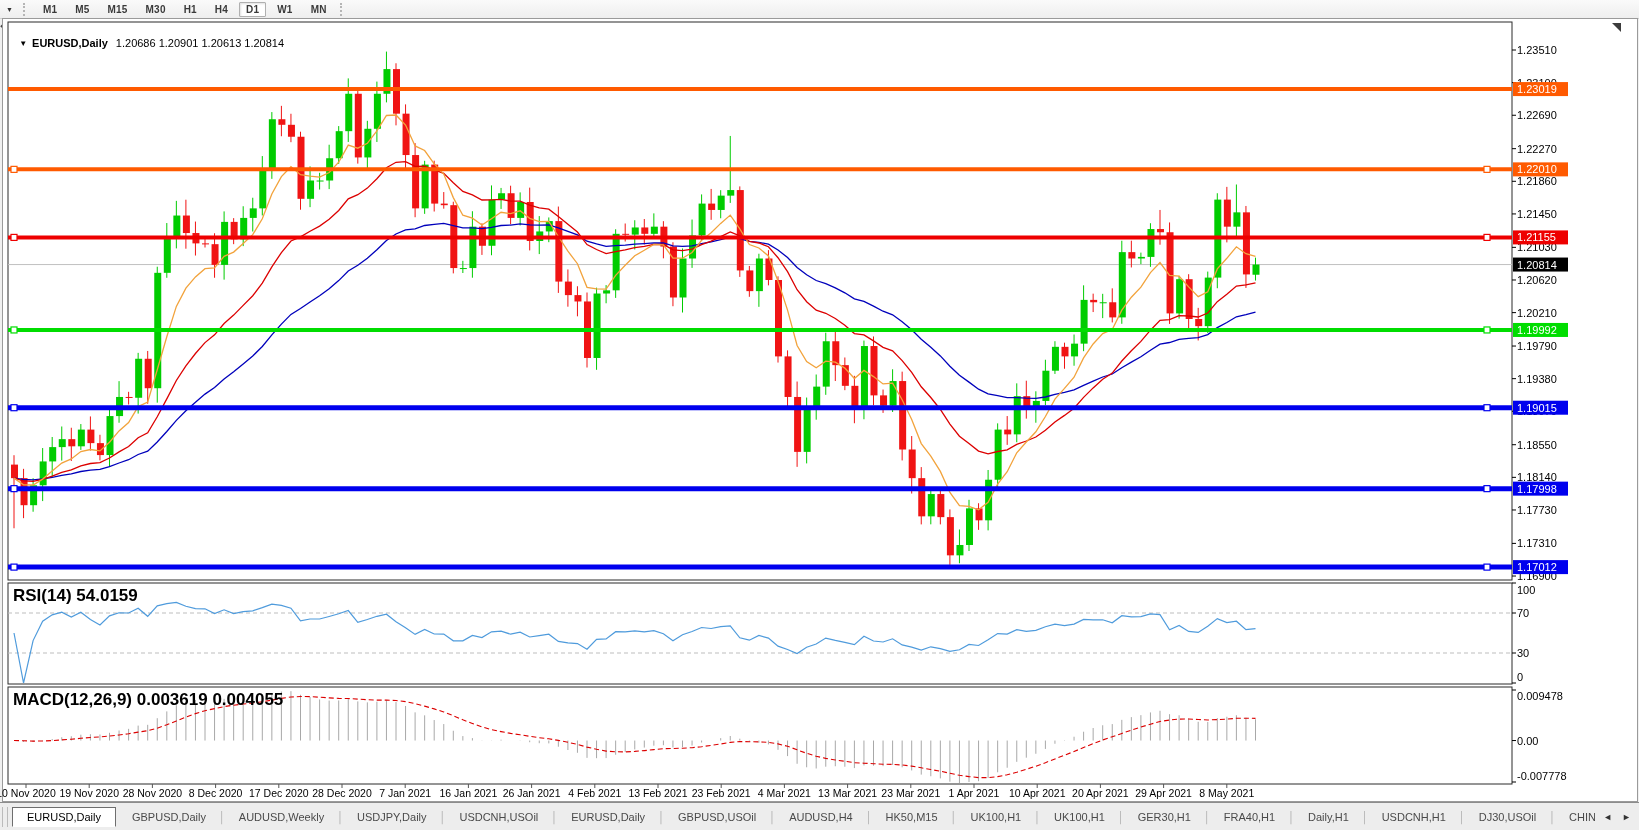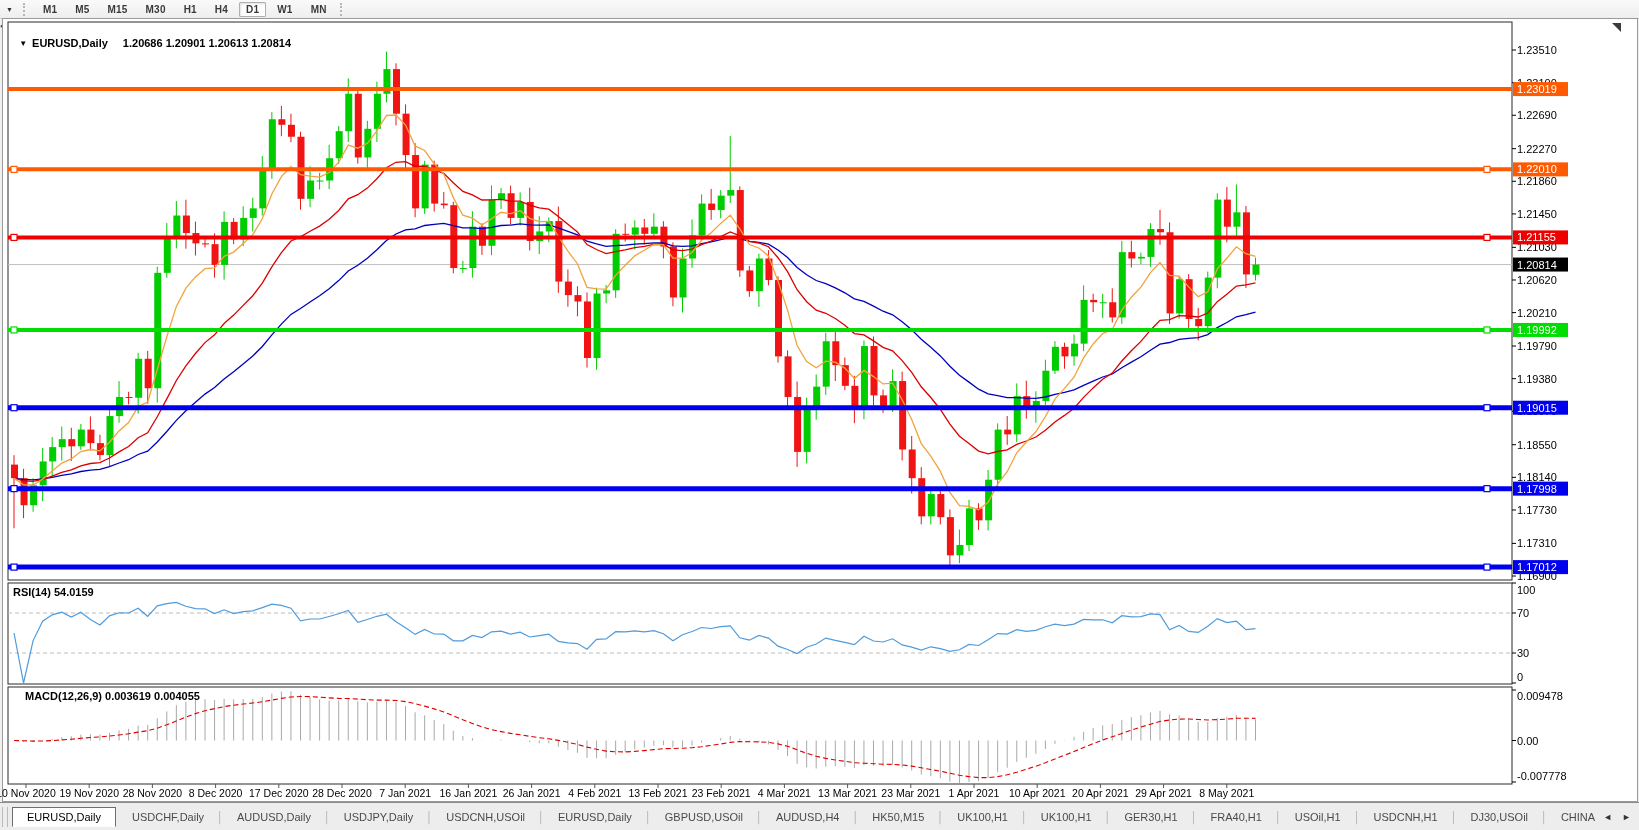--- a/index.html
+++ b/index.html
@@ -27,22 +27,22 @@
   .tf.active{background:#ffffff;border:1px solid #b0b0b0;box-shadow:inset 1px 1px 2px rgba(0,0,0,0.12);}
   
   .chartwin{
     position:absolute;left:2px;top:18px;width:1636px;height:784px;
     background:#ffffff;border:1px solid #9a9a9a;box-sizing:border-box;
   }
   svg{position:absolute;left:0;top:18px;}
   .ovl{position:absolute;white-space:pre;color:#000;}
   .title{font-size:11px;font-weight:700;}
   .title .tri{font-size:8px;margin-right:5px;position:relative;top:-1px;}
-  .title .ohlc{margin-left:15px;font-weight:700;}
-  .indlabel{font-size:11px;font-weight:600;}
+  .title .ohlc{margin-left:8px;font-weight:400;}
+  .indlabel{font-size:17px;font-weight:600;}
   
   .tabbar{
     position:absolute;left:0;top:802px;width:1639px;height:28px;
     background:#ededed;border-top:1px solid #8c8c8c;
     display:flex;align-items:center;font-size:11px;color:#4a4a4a;
   }
   .tabgrip{width:4px;height:20px;margin:0 4px 0 2px;border-left:1px solid #bbb;border-right:1px solid #bbb;}
   .tabs{display:flex;align-items:center;flex:1;overflow:hidden;height:100%;}
   .tab{padding:3px 12px;cursor:default;white-space:nowrap;}
   .tab.active{
@@ -627,29 +627,29 @@
       <text x="1163.6000000000001" y="797" font-size="10.5" fill="#000" text-anchor="middle">29 Apr 2021</text>
       <line x1="1226.8" y1="784" x2="1226.8" y2="788" stroke="#555"></line>
       <text x="1226.8" y="797" font-size="10.5" fill="#000" text-anchor="middle">8 May 2021</text>
     </g>
   </svg>
 
 <div class="ovl title" style="left:13px;top:25px">
   <span class="tri">▼</span><span>EURUSD,Daily</span><span class="ohlc">1.20686 1.20901 1.20613 1.20814</span>
 </div>
 <div class="ovl indlabel" style="left:13px;top:586px">RSI(14) 54.0159</div>
-<div class="ovl indlabel" style="left:25px;top:690px">MACD(12,26,9) 0.003619 0.004055</div>
+<div class="ovl indlabel" style="left:13px;top:690px">MACD(12,26,9) 0.003619 0.004055</div>
 
 <div class="tabbar">
   <div class="tabgrip"></div>
   <div class="tabs" id="tabs">
       <div class="tab active">EURUSD,Daily</div>
-      <div class="tab">USDCHF,Daily</div>
-      <span class="tabsep">│</span>
-      <div class="tab">AUDUSD,Daily</div>
+      <div class="tab">GBPUSD,Daily</div>
+      <span class="tabsep">│</span>
+      <div class="tab">AUDUSD,Weekly</div>
       <span class="tabsep">│</span>
       <div class="tab">USDJPY,Daily</div>
       <span class="tabsep">│</span>
       <div class="tab">USDCNH,USOil</div>
       <span class="tabsep">│</span>
       <div class="tab">EURUSD,Daily</div>
       <span class="tabsep">│</span>
       <div class="tab">GBPUSD,USOil</div>
       <span class="tabsep">│</span>
       <div class="tab">AUDUSD,H4</div>
@@ -657,21 +657,21 @@
       <div class="tab">HK50,M15</div>
       <span class="tabsep">│</span>
       <div class="tab">UK100,H1</div>
       <span class="tabsep">│</span>
       <div class="tab">UK100,H1</div>
       <span class="tabsep">│</span>
       <div class="tab">GER30,H1</div>
       <span class="tabsep">│</span>
       <div class="tab">FRA40,H1</div>
       <span class="tabsep">│</span>
-      <div class="tab">USOil,H1</div>
+      <div class="tab">Daily,H1</div>
       <span class="tabsep">│</span>
       <div class="tab">USDCNH,H1</div>
       <span class="tabsep">│</span>
       <div class="tab">DJ30,USOil</div>
       <span class="tabsep">│</span>
       <div class="tab">CHINA300,H1</div>
     </div>
   <div class="tabarrows">
     <span>◄</span>
     <span>►</span>

